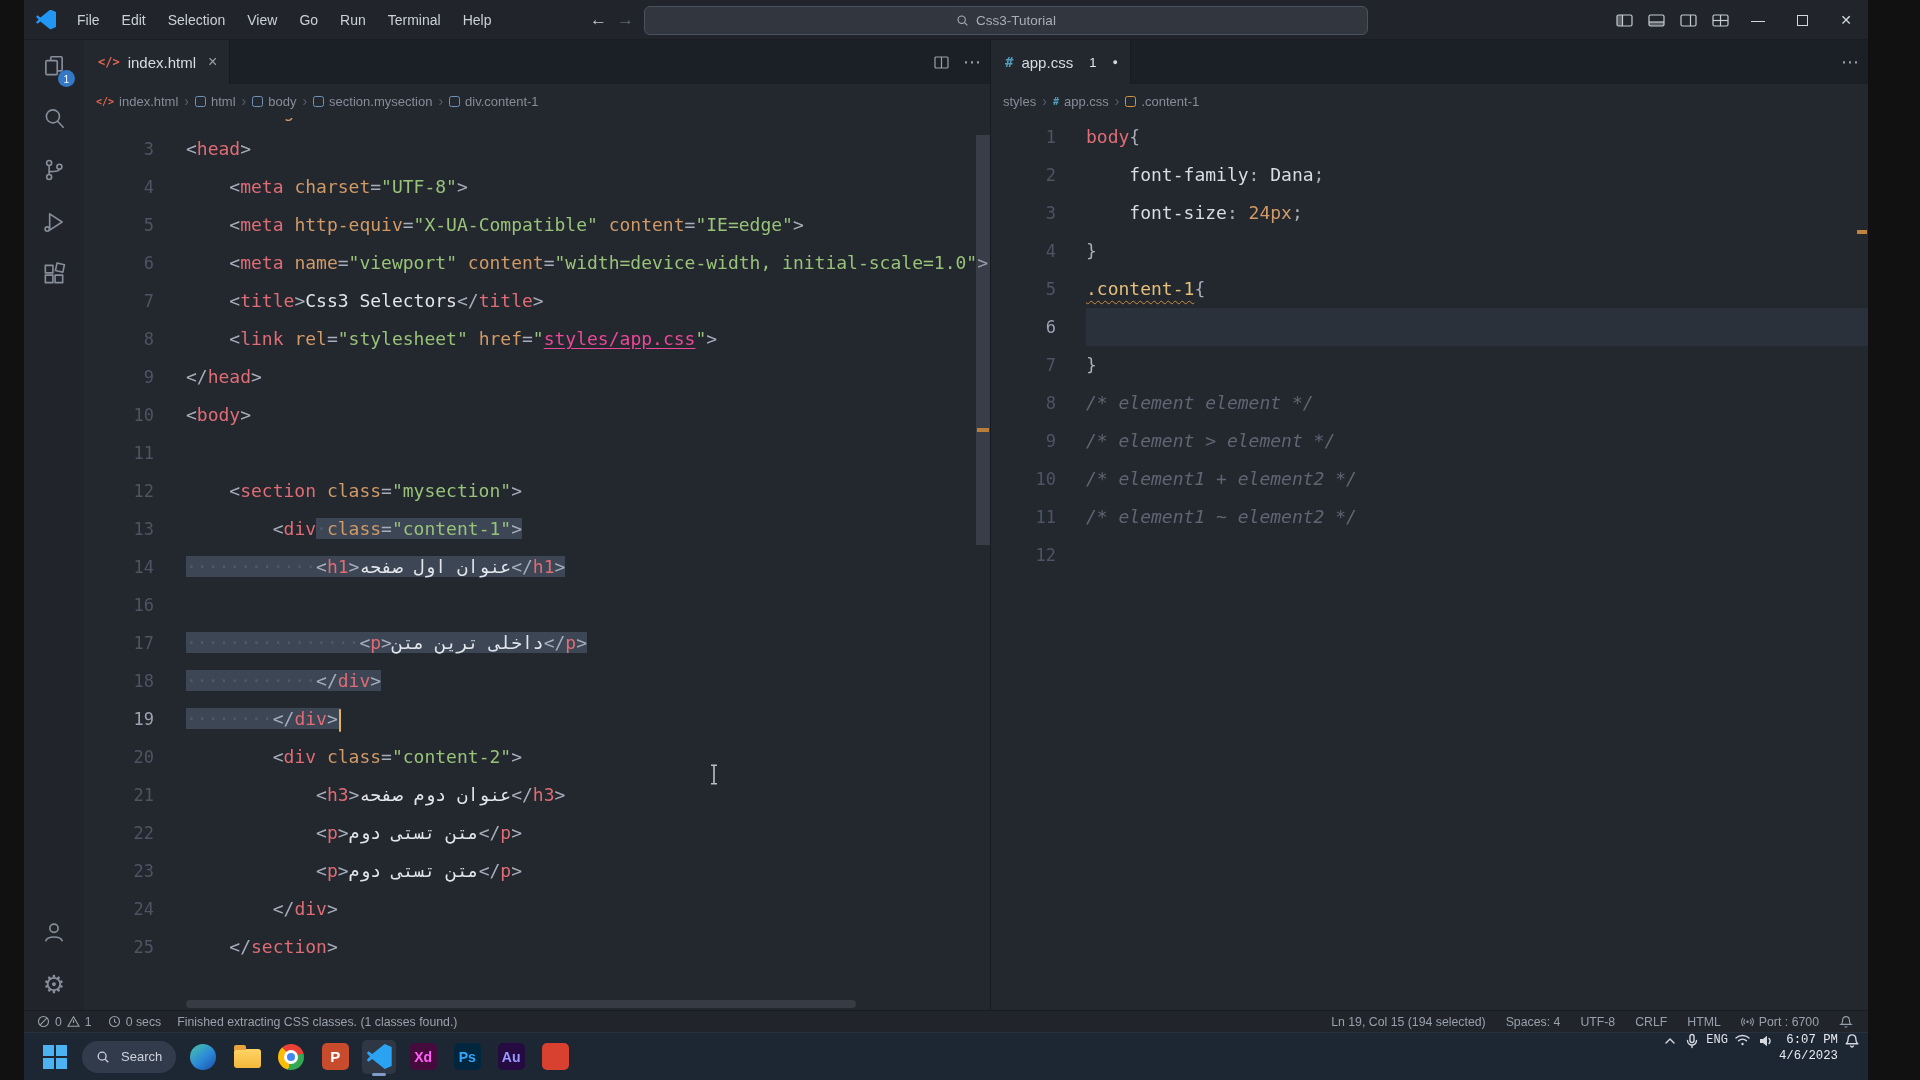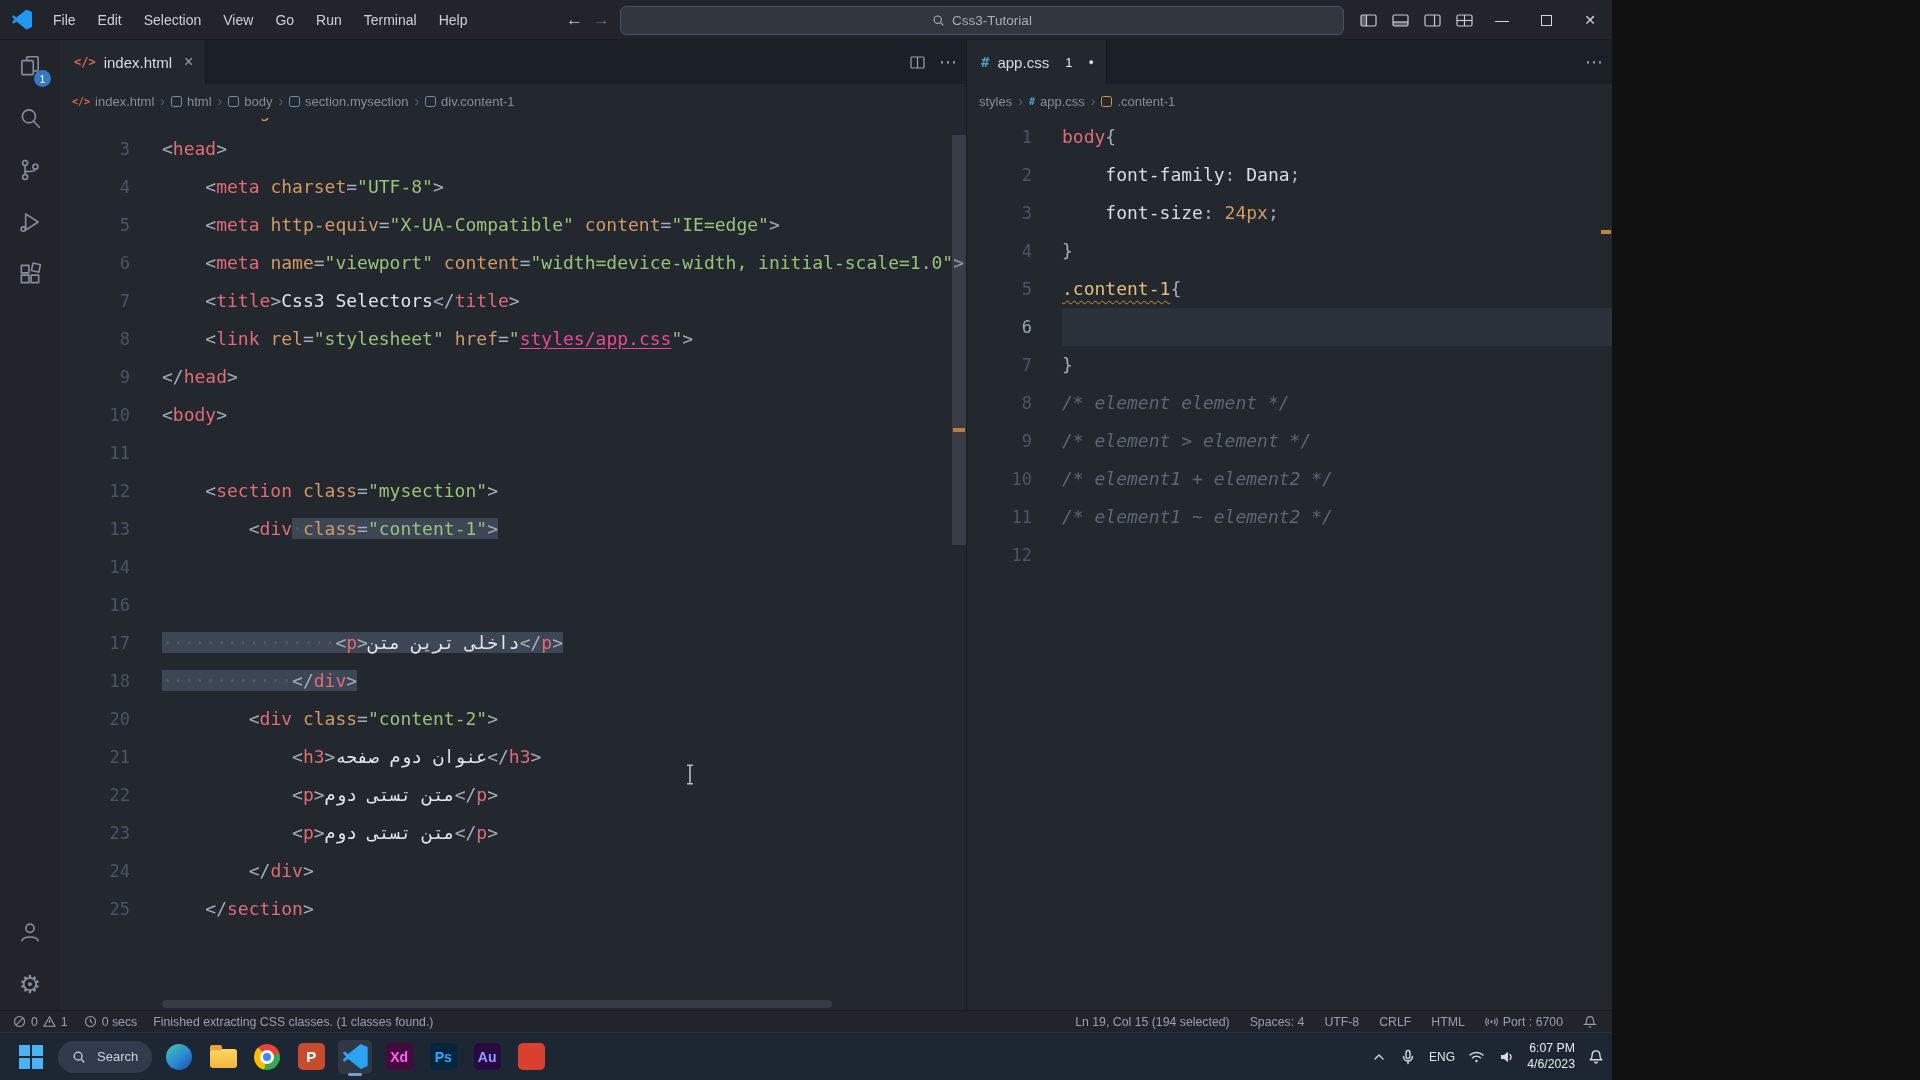--- a/index.html
+++ b/index.html
@@ -1,20 +1,20 @@
 <!DOCTYPE html>
 <html><head>
 <meta charset="utf-8">
 <style>
   * { margin:0; padding:0; box-sizing:border-box; }
   html,body { background:#111; }
   .screen {
-    position:relative; width:1612px; height:1080px; overflow:hidden;
+    position:relative; width:1844px; height:1080px; overflow:hidden;
     background:#23272e; font-family:"Liberation Sans", sans-serif;
-    color:#d7dae0; -webkit-font-smoothing:antialiased;
+    color:#d7dae0;margin-left:24px; -webkit-font-smoothing:antialiased;
   }
   svg { display:block; }
   .ic { stroke:#878e9b; fill:none; stroke-width:1.5; stroke-linecap:round; stroke-linejoin:round; }
 
   
   .titlebar { position:relative; height:40px; background:#21252b; display:flex; align-items:center; border-bottom:1px solid #1a1d22; }
   .vscode-mark { width:20px; height:20px; margin:0 10px 0 12px; background:#2196f3;
     clip-path:polygon(72% 0,100% 12%,100% 88%,72% 100%,22% 60%,8% 71%,0 64%,13% 50%,0 36%,8% 29%,22% 40%); }
   .menus { display:flex; align-items:center; height:100%; }
   .menu-item { padding:0 11px; font-size:14px; color:#ccd0d7; height:100%; display:flex; align-items:center; cursor:default; }
@@ -128,21 +128,21 @@
   .chrome-ic::after { content:""; position:absolute; inset:9px; border-radius:50%; background:#4285f4; }
   .sq-app { width:27px; height:27px; border-radius:5px; display:flex; align-items:center; justify-content:center;
     font-size:14px; font-weight:bold; font-family:"Liberation Sans", sans-serif; }
   .ppt { background:#c84b2e; color:#fff; font-size:15px; }
   .xd { background:#450b3d; color:#ff61f6; }
   .ps { background:#03263f; color:#31a8ff; }
   .au { background:#250b42; color:#9999ff; }
   .redapp { background:#d8402f; }
   .vsc-ic { width:25px; height:25px; background:#29a3f2;
     clip-path:polygon(72% 0,100% 12%,100% 88%,72% 100%,22% 60%,8% 71%,0 64%,13% 50%,0 36%,8% 29%,22% 40%); }
-  .tray { position:absolute; right:8px; top:0; height:100%; display:flex; align-items:center; gap:13px; }
+  .tray { position:absolute; right:8px; top:0; height:100%; display:flex; align-items:flex-start; gap:6px;font-family:Liberation Mono, monospace; }
   .tray svg { stroke:#d6dae0; fill:none; stroke-width:1.4; stroke-linecap:round; stroke-linejoin:round; }
   .tray-lang { font-size:12px; color:#dfe3e8; }
   .clock { text-align:right; font-size:12.3px; line-height:1.3; color:#e8ebf0; }
 </style>
 </head>
 <body>
 
 <div class="screen">
 
   <div class="titlebar">
@@ -345,31 +345,36 @@
               <div class="code-line">
                 <span class="gutter">12</span>
                 <span class="line-content"><span class="tk-pu">    &lt;</span><span class="tk-tag">section</span><span class="tk-pu"> </span><span class="tk-attr">class</span><span class="tk-pu">=</span><span class="tk-str">"mysection"</span><span class="tk-pu">&gt;</span></span>
               </div>
               <div class="code-line">
                 <span class="gutter">13</span>
                 <span class="line-content"><span class="tk-pu">        &lt;</span><span class="tk-tag">div</span><span class="tk-ws tok-sel">·</span><span class="tk-attr tok-sel">class</span><span class="tk-pu tok-sel">=</span><span class="tk-str tok-sel">"content-1"</span><span class="tk-pu tok-sel">&gt;</span></span>
               </div>
               <div class="code-line">
                 <span class="gutter">14</span>
+                <span class="line-content"><span class="sel-range"><span class="tk-ws">············</span><span class="tk-pu">&lt;</span><span class="tk-tag">h1</span><span class="tk-pu">&gt;</span><span class="tk-txt">عنوان اول صفحه</span><span class="tk-pu">&lt;/</span><span class="tk-tag">h1</span><span class="tk-pu">&gt;</span></span></span>
               </div>
               <div class="code-line">
                 <span class="gutter">16</span>
               </div>
               <div class="code-line">
                 <span class="gutter">17</span>
                 <span class="line-content"><span class="sel-range"><span class="tk-ws">················</span><span class="tk-pu">&lt;</span><span class="tk-tag">p</span><span class="tk-pu">&gt;</span><span class="tk-txt">داخلی ترین متن</span><span class="tk-pu">&lt;/</span><span class="tk-tag">p</span><span class="tk-pu">&gt;</span></span></span>
               </div>
               <div class="code-line">
                 <span class="gutter">18</span>
                 <span class="line-content"><span class="sel-range"><span class="tk-ws">············</span><span class="tk-pu">&lt;/</span><span class="tk-tag">div</span><span class="tk-pu">&gt;</span></span></span>
+              </div>
+              <div class="code-line">
+                <span class="gutter gutter-active">19</span>
+                <span class="line-content"><span class="sel-range"><span class="tk-ws">········</span><span class="tk-pu">&lt;/</span><span class="tk-tag">div</span><span class="tk-pu">&gt;</span><span class="cursor"></span></span></span>
               </div>
               <div class="code-line">
                 <span class="gutter">20</span>
                 <span class="line-content"><span class="tk-pu">        &lt;</span><span class="tk-tag">div</span><span class="tk-pu"> </span><span class="tk-attr">class</span><span class="tk-pu">=</span><span class="tk-str">"content-2"</span><span class="tk-pu">&gt;</span></span>
               </div>
               <div class="code-line">
                 <span class="gutter">21</span>
                 <span class="line-content"><span class="tk-pu">            &lt;</span><span class="tk-tag">h3</span><span class="tk-pu">&gt;</span><span class="tk-txt">عنوان دوم صفحه</span><span class="tk-pu">&lt;/</span><span class="tk-tag">h3</span><span class="tk-pu">&gt;</span></span>
               </div>
               <div class="code-line">

